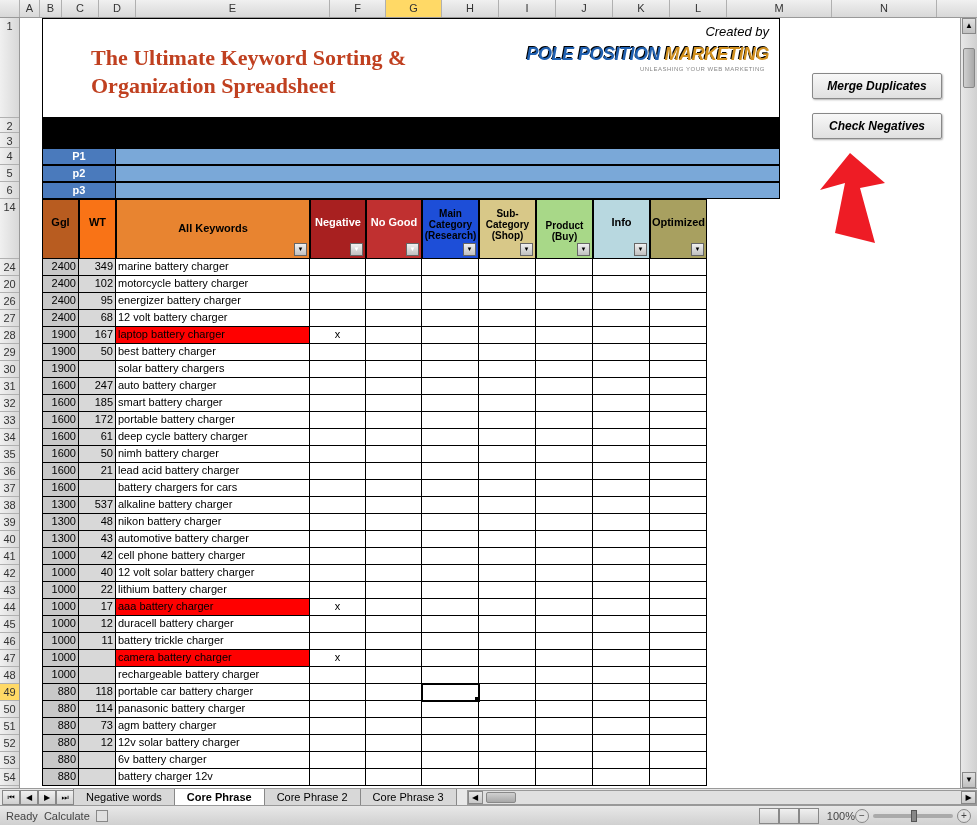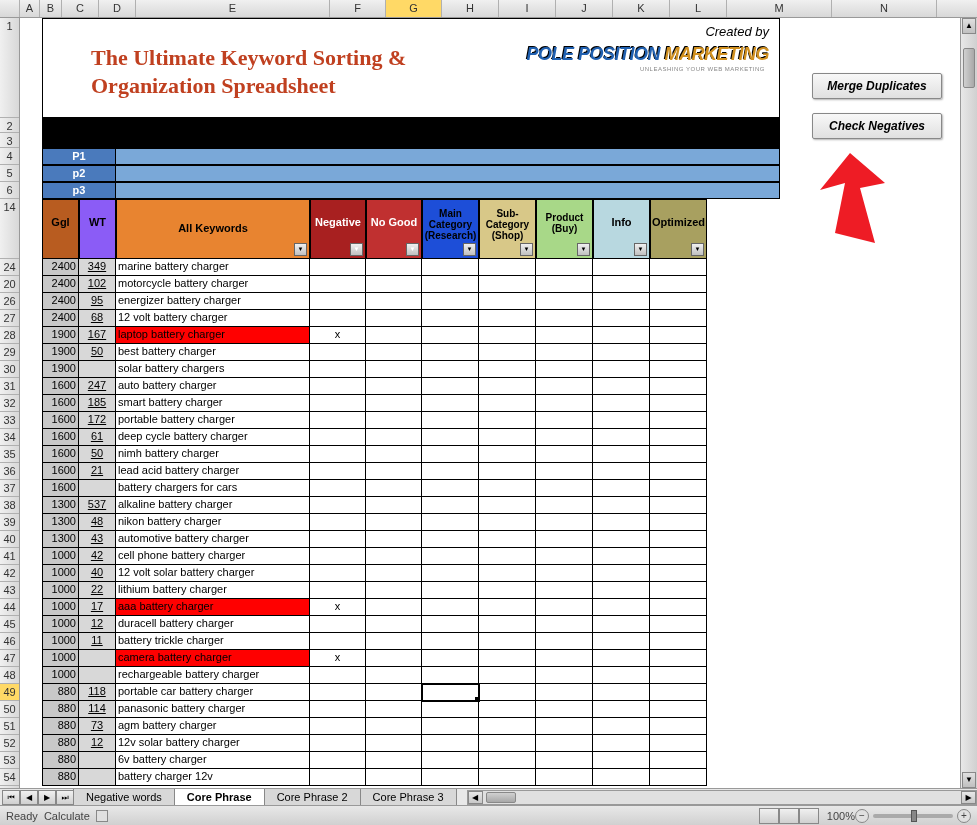--- a/index.html
+++ b/index.html
@@ -146,21 +146,21 @@
 }
 .data-rows {
   position: absolute;
   left: 22px; top: 241px;
   width: 738px;
 }
 .drow { display: flex; height: 17px; }
 .dcell { border-right: 1px solid #000; border-bottom: 1px solid #000; line-height: 15px; padding: 0 2px; overflow: hidden; white-space: nowrap; }
 .dcell:first-child { border-left: 1px solid #000; }
 .c-ggl { width: 37px; text-align: right; background: #c8c8c8; }
-.c-wt  { width: 37px; text-align: center; background: #d8d8d8; text-decoration: underline; }
+.c-wt  { width: 37px; text-align: right; background: #d8d8d8; }
 .c-kw  { width: 194px; text-align: left; }
 .c-neg { width: 56px; text-align: center; }
 .c-ng  { width: 56px; text-align: center; }
 .c-mc  { width: 57px; }
 .c-sc  { width: 57px; }
 .c-pr  { width: 57px; }
 .c-in  { width: 57px; }
 .c-op  { width: 57px; }
 .kw-red { background: #ff0000; }
 .sel-cell { outline: 2px solid #000; outline-offset: -1px; position: relative; }
@@ -301,27 +301,27 @@
           <div class="p-rest"></div>
         </div>
       <div class="p-row">
           <div class="p-label">p3</div>
           <div class="p-rest"></div>
         </div>
     </div>
 
     <div class="header-row">
       <div class="hcell" style="width:37px;background:#b85c20;color:#000">Ggl</div>
-      <div class="hcell" style="width:37px;background:#8b5cf6">WT</div>
+      <div class="hcell" style="width:37px;background:#f97316">WT</div>
       <div class="hcell" style="width:194px;background:#e88430;padding-top:22px"><span>All Keywords</span><div class="filter">▼</div></div>
       <div class="hcell" style="width:56px;background:#a82020;color:#fff"><span>Negative</span><div class="filter">▼</div></div>
       <div class="hcell" style="width:56px;background:#c03030;color:#fff"><span>No Good</span><div class="filter">▼</div></div>
       <div class="hcell" style="width:57px;background:#1d4ed8;padding-top:8px;font-size:10px"><span>Main Category (Research)</span><div class="filter">▼</div></div>
       <div class="hcell" style="width:57px;background:#d8c888;padding-top:8px;font-size:10px"><span>Sub-Category (Shop)</span><div class="filter">▼</div></div>
-      <div class="hcell" style="width:57px;background:#a8d888;padding-top:12px;font-size:10px"><span>Product (Buy)</span><div class="filter">▼</div></div>
+      <div class="hcell" style="width:57px;background:#a8d888;padding-top:20px;font-size:10px"><span>Product (Buy)</span><div class="filter">▼</div></div>
       <div class="hcell" style="width:57px;background:#b8d8e0"><span>Info</span><div class="filter">▼</div></div>
       <div class="hcell" style="width:57px;background:#a8a060"><span>Optimized</span><div class="filter">▼</div></div>
     </div>
 
     <div class="data-rows" id="data-rows">
         <div class="drow">
           <div class="dcell c-ggl">2400</div>
           <div class="dcell c-wt">349</div>
           <div class="dcell c-kw">marine battery charger</div>
           <div class="dcell c-neg"></div>

